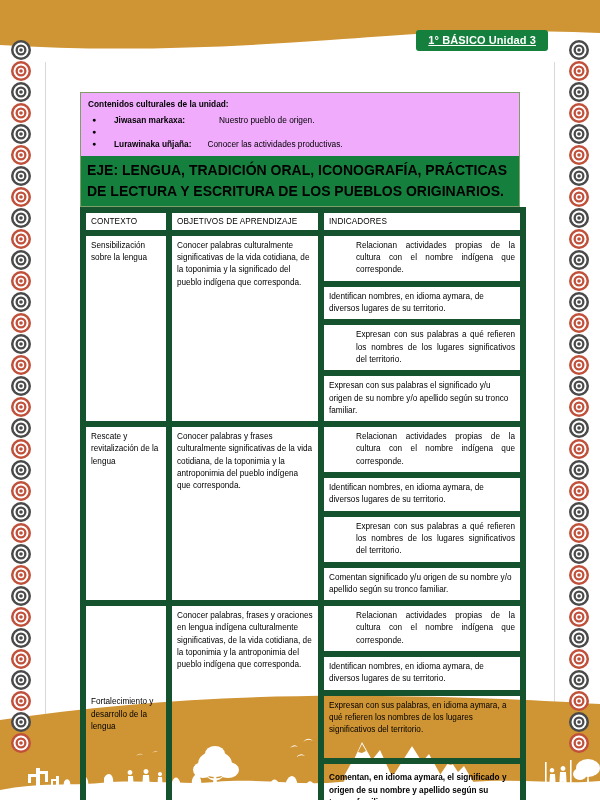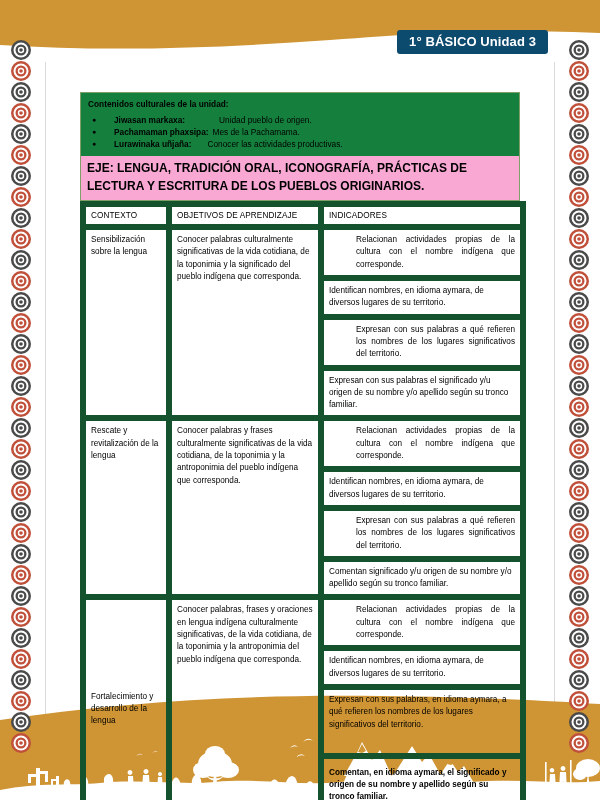--- a/index.html
+++ b/index.html
@@ -33,30 +33,31 @@
     height: 70px;
     overflow: hidden;
     pointer-events: none;
   }
   .top-band svg { display: block; }
 
   .unit-badge {
     position: absolute;
     top: 30px;
     right: 52px;
-    background: #0c4a6e;
+    background: #15803d;
     color: #ffffff;
-    font-size: 13px;
+    font-size: 11px;
     font-weight: bold;
     letter-spacing: .1px;
     padding: 4px 12px 5px 12px;
     border-radius: 3px;
     white-space: nowrap;
     z-index: 5;
     box-shadow: 0 0 0 0 transparent;
+    text-decoration: underline;
   }
   .badge-stem {
     position: absolute;
     top: 18px;
     right: 78px;
     width: 34px;
     height: 14px;
     background: #cf9433;
     z-index: 4;
   }
@@ -100,21 +101,21 @@
   
   .content {
     position: absolute;
     left: 80px;
     top: 92px;
     width: 440px;
     z-index: 8;
   }
 
   .green-box {
-    background: #15803d;
+    background: #f0abfc;
     border: 1px solid #7f9f68;
     border-bottom: none;
     padding: 6px 24px 6px 7px;
     color: #000;
   }
   .green-title {
     font-size: 8.3px;
     font-weight: bold;
     margin-bottom: 5px;
     line-height: 1.25;
@@ -133,25 +134,25 @@
   }
   .bullet-term {
     font-weight: bold;
     white-space: nowrap;
   }
   .bullet-gap-1 { display:inline-block; width: 34px; }
   .bullet-gap-2 { display:inline-block; width: 4px; }
   .bullet-gap-3 { display:inline-block; width: 16px; }
 
   .eje-bar {
-    background: #f9a8d4;
+    background: #15803d;
     border: 1px solid #7f9f68;
     border-top: 1px solid #7f9f68;
     padding: 4px 6px 5px 6px;
-    font-size: 12px;
+    font-size: 14px;
     font-weight: bold;
     line-height: 1.45;
     color: #000;
   }
   .eje-bar.top-join { border-top: none; }
 
   
   table.main {
     border-collapse: collapse;
     width: 440px;
@@ -332,26 +333,25 @@
   <div class="side-rule left"></div>
   <div class="side-rule right"></div>
 
   <div class="content">
 
     <div class="green-box">
       <div class="green-title">Contenidos culturales de la unidad:</div>
 
       <div class="bullet-row">
         <span class="bullet-dot">●</span>
-        <span><span class="bullet-term">Jiwasan markaxa:</span><span class="bullet-gap-1"></span><span>Unidad pueblo de origen.</span></span>
+        <span><span class="bullet-term">Jiwasan markaxa:</span><span class="bullet-gap-1"></span><span>Nuestro pueblo de origen.</span></span>
       </div>
 
       <div class="bullet-row">
         <span class="bullet-dot">●</span>
-        <span><span class="bullet-term">Pachamaman phaxsipa:</span><span class="bullet-gap-2"></span><span>Mes de la Pachamama.</span></span>
       </div>
 
       <div class="bullet-row">
         <span class="bullet-dot">●</span>
         <span><span class="bullet-term">Lurawinaka uñjaña:</span><span class="bullet-gap-3"></span><span>Conocer las actividades productivas.</span></span>
       </div>
     </div>
 
     <div class="eje-bar top-join">EJE: LENGUA, TRADICIÓN ORAL, ICONOGRAFÍA, PRÁCTICAS DE LECTURA Y ESCRITURA DE LOS PUEBLOS ORIGINARIOS.</div>
 

